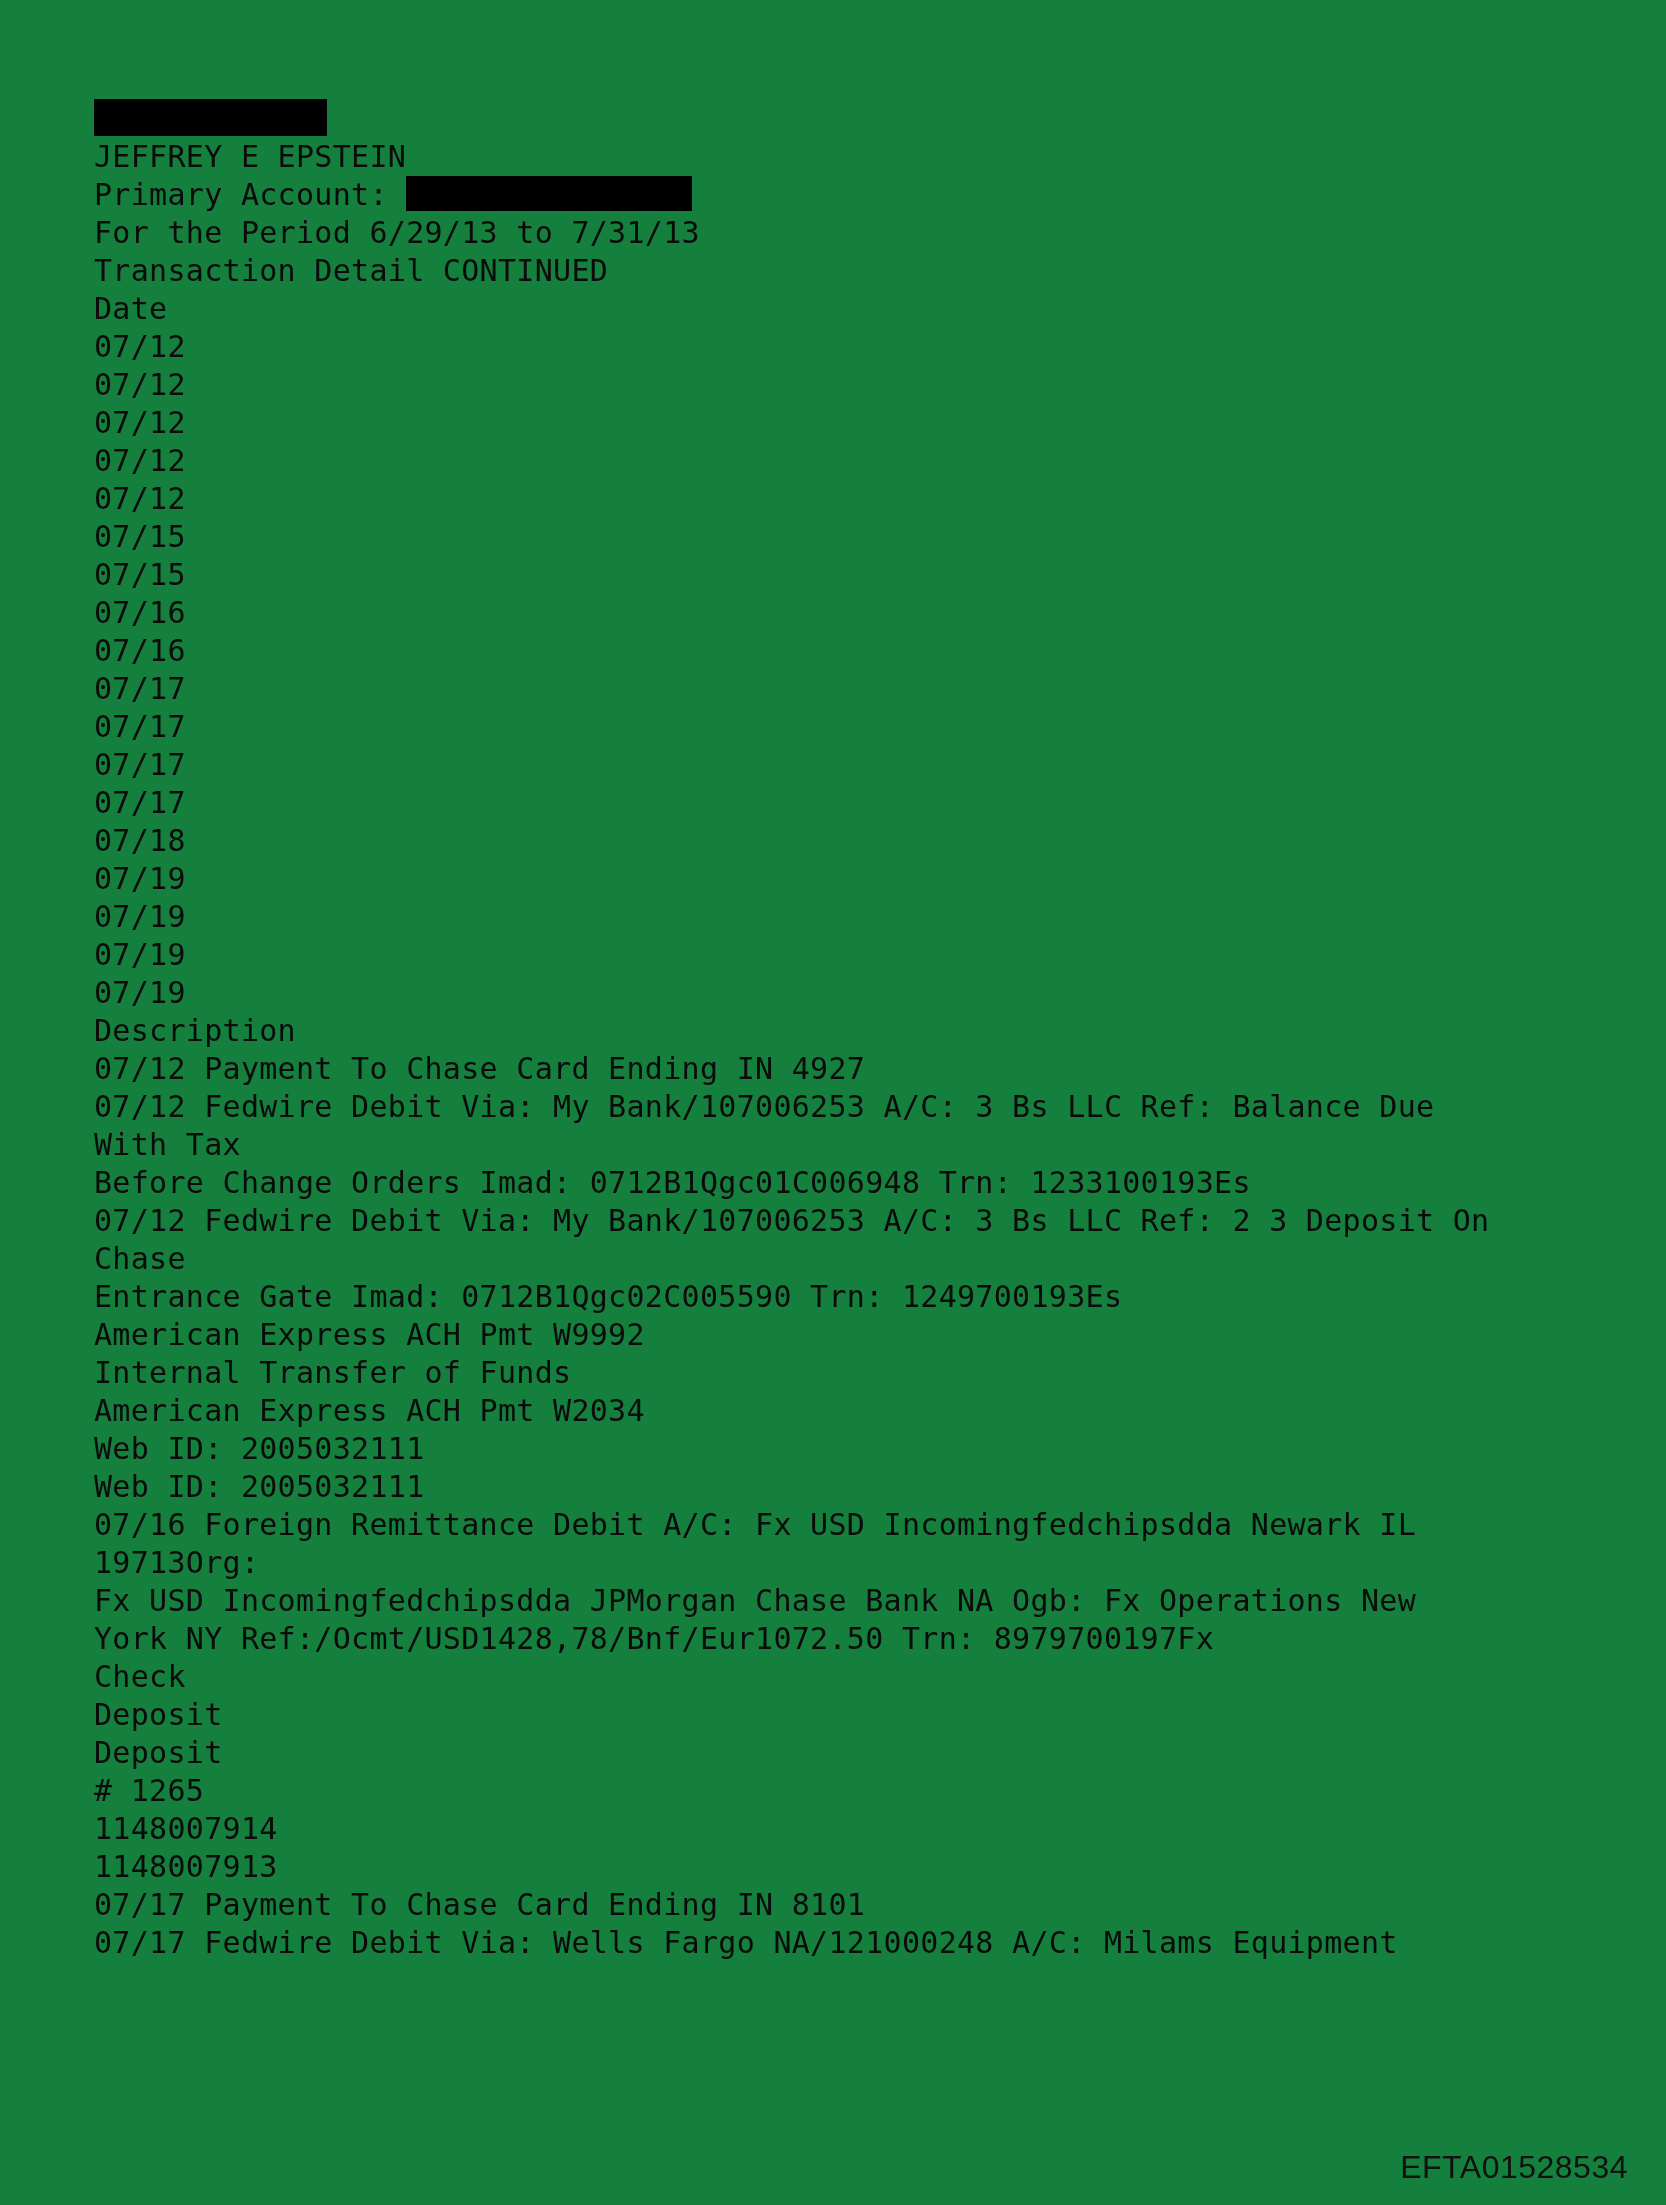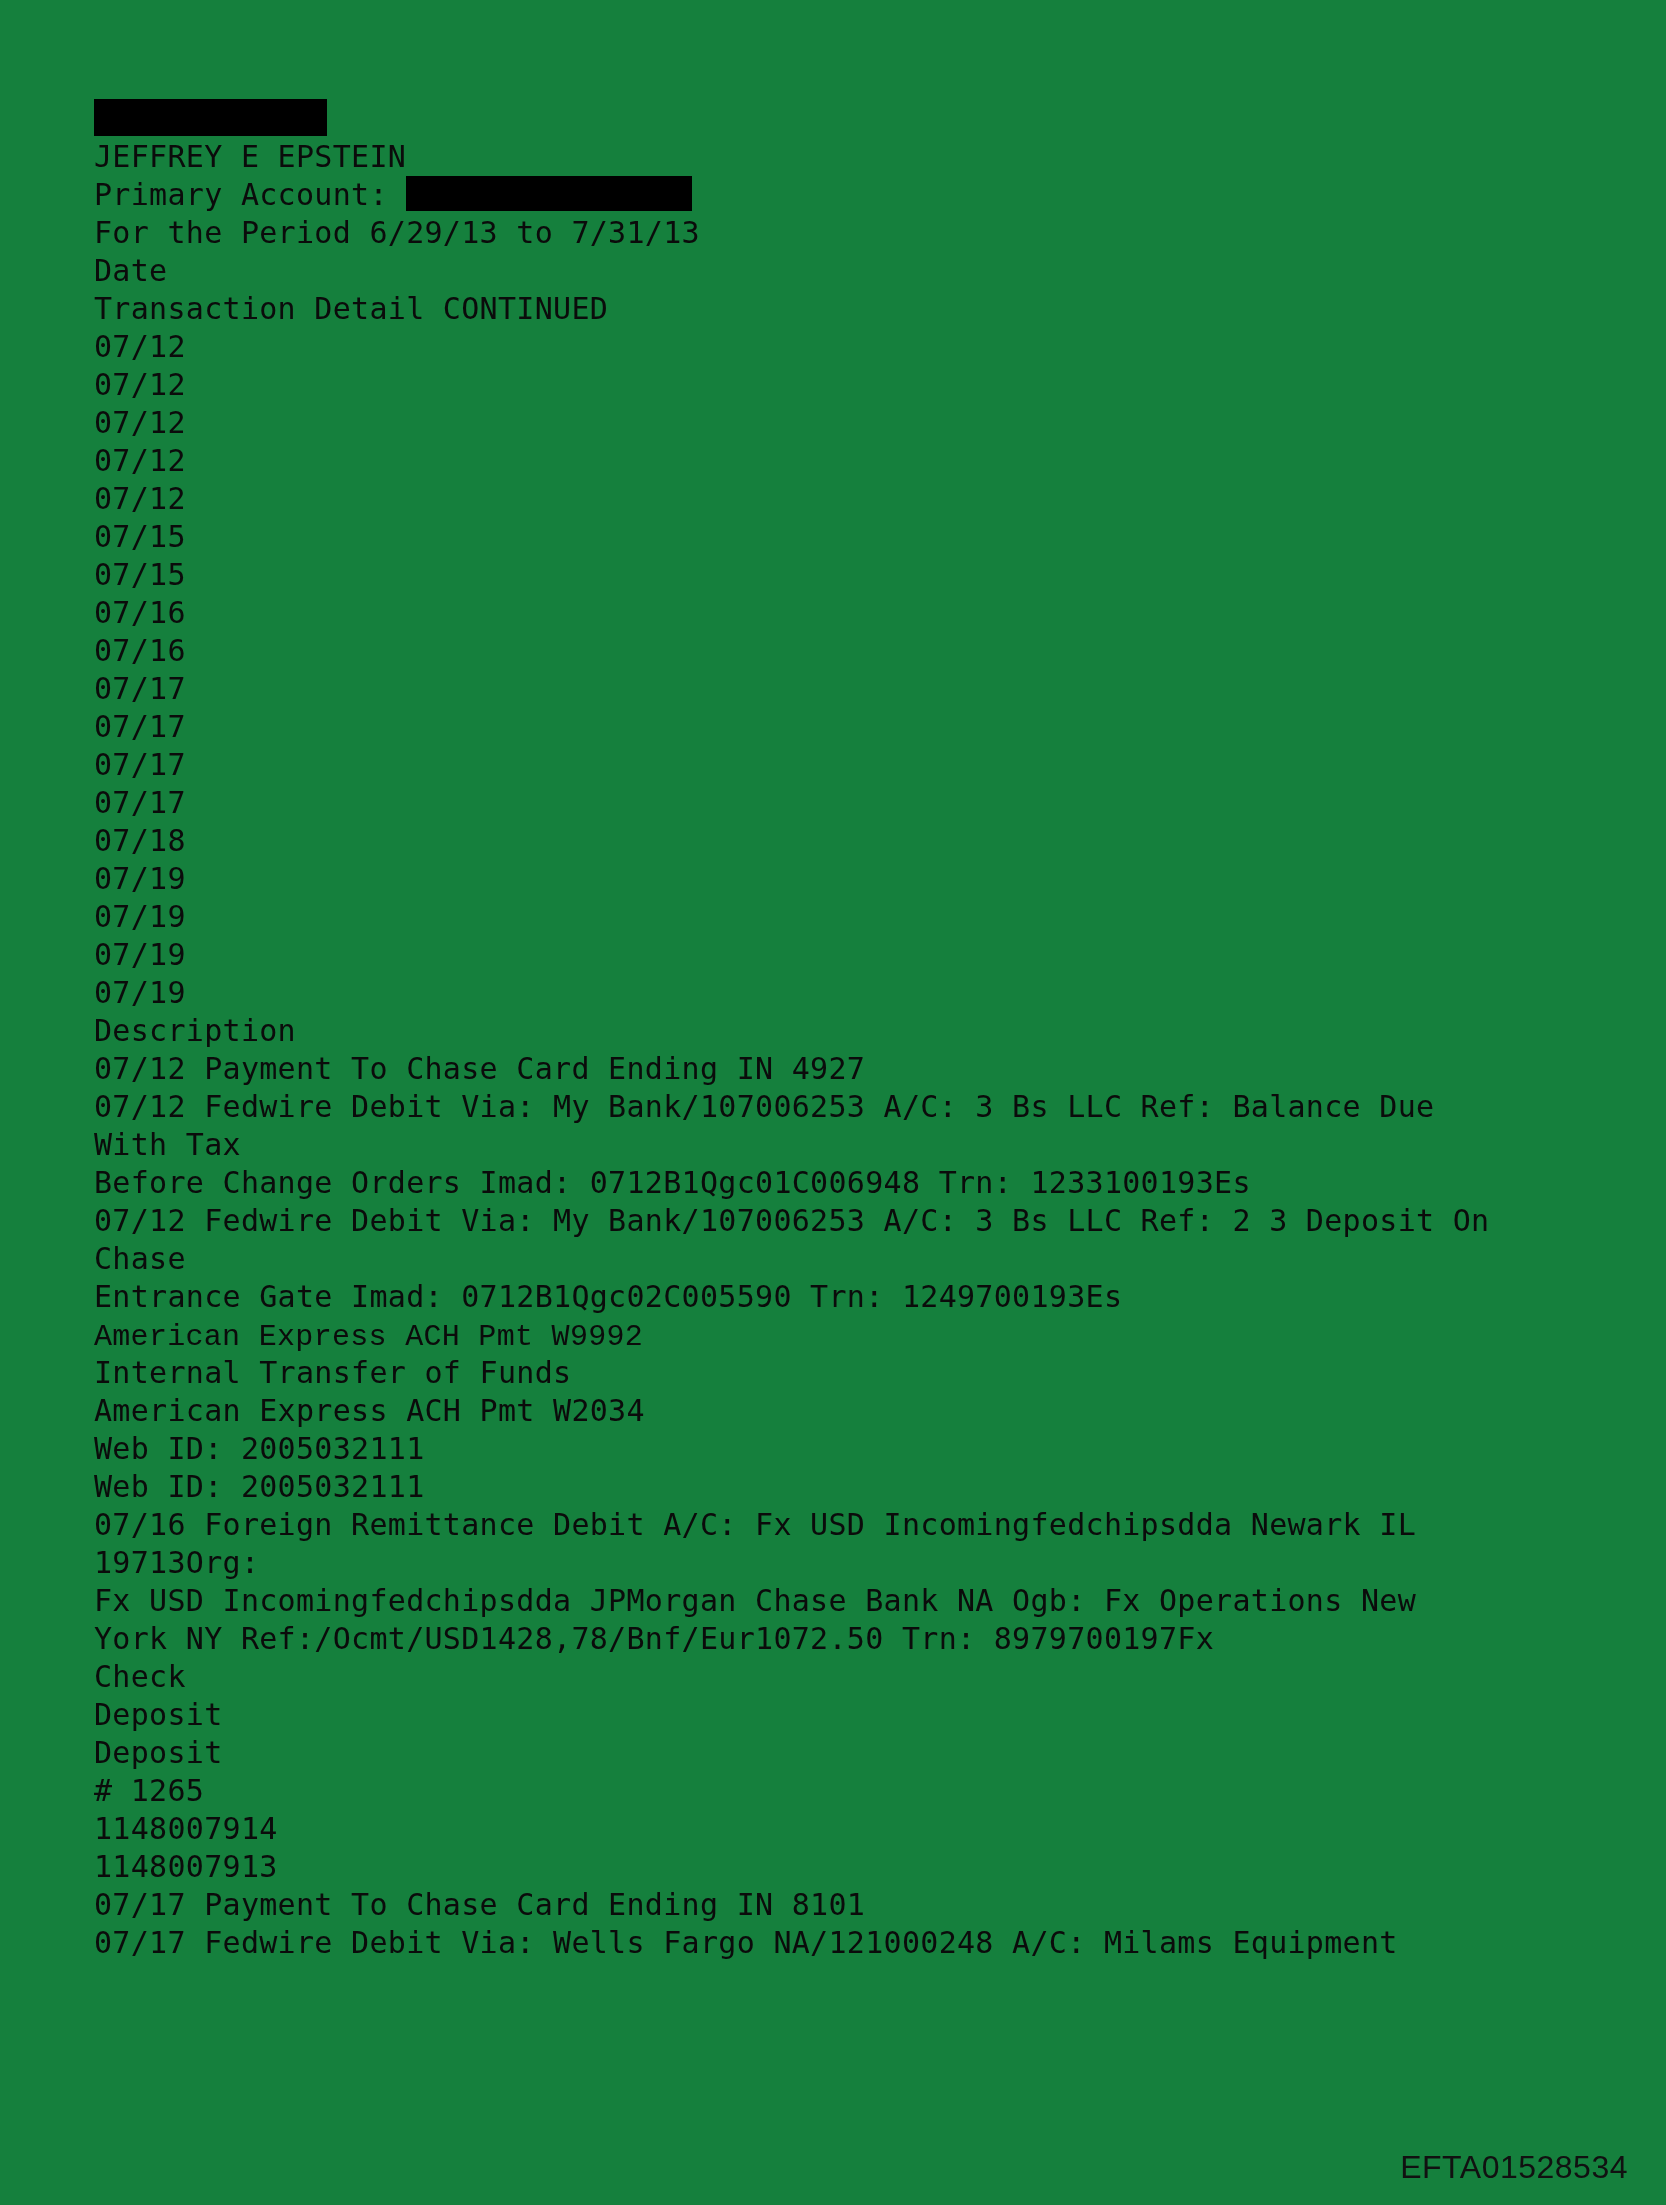--- a/index.html
+++ b/index.html
@@ -48,22 +48,22 @@
 </style>
 </head>
 <body>
 
 <div class="page">
   <div class="doc-lines">
       <div class="line"><span class="redaction-bar" style="width: 233px; height: 37px; background: rgb(0, 0, 0);"></span></div>
       <div class="line"><span style="color: rgb(11, 11, 11);">JEFFREY E EPSTEIN</span></div>
       <div class="line"><span style="color: rgb(11, 11, 11);">Primary Account: </span><span class="redaction-bar" style="width: 286px; height: 35px; background: rgb(0, 0, 0);"></span></div>
       <div class="line"><span style="color: rgb(11, 11, 11);">For the Period 6/29/13 to 7/31/13</span></div>
+      <div class="line"><span style="color: rgb(11, 11, 11);">Transaction Detail CONTINUED</span></div>
       <div class="line"><span style="color: rgb(11, 11, 11);">Date</span></div>
-      <div class="line"><span style="color: rgb(11, 11, 11);">Transaction Detail CONTINUED</span></div>
       <div class="line"><span style="color: rgb(11, 11, 11);">07/12</span></div>
       <div class="line"><span style="color: rgb(11, 11, 11);">07/12</span></div>
       <div class="line"><span style="color: rgb(11, 11, 11);">07/12</span></div>
       <div class="line"><span style="color: rgb(11, 11, 11);">07/12</span></div>
       <div class="line"><span style="color: rgb(11, 11, 11);">07/12</span></div>
       <div class="line"><span style="color: rgb(11, 11, 11);">07/15</span></div>
       <div class="line"><span style="color: rgb(11, 11, 11);">07/15</span></div>
       <div class="line"><span style="color: rgb(11, 11, 11);">07/16</span></div>
       <div class="line"><span style="color: rgb(11, 11, 11);">07/16</span></div>
       <div class="line"><span style="color: rgb(11, 11, 11);">07/17</span></div>
@@ -76,21 +76,21 @@
       <div class="line"><span style="color: rgb(11, 11, 11);">07/19</span></div>
       <div class="line"><span style="color: rgb(11, 11, 11);">07/19</span></div>
       <div class="line"><span style="color: rgb(11, 11, 11);">Description</span></div>
       <div class="line"><span style="color: rgb(11, 11, 11);">07/12 Payment To Chase Card Ending IN 4927</span></div>
       <div class="line"><span style="color: rgb(11, 11, 11);">07/12 Fedwire Debit Via: My Bank/107006253 A/C: 3 Bs LLC Ref: Balance Due</span></div>
       <div class="line"><span style="color: rgb(11, 11, 11); text-align: center;">With Tax</span></div>
       <div class="line"><span style="color: rgb(11, 11, 11);">Before Change Orders Imad: 0712B1Qgc01C006948 Trn: 1233100193Es</span></div>
       <div class="line"><span style="color: rgb(11, 11, 11);">07/12 Fedwire Debit Via: My Bank/107006253 A/C: 3 Bs LLC Ref: 2 3 Deposit On</span></div>
       <div class="line"><span style="color: rgb(11, 11, 11);">Chase</span></div>
       <div class="line"><span style="color: rgb(11, 11, 11);">Entrance Gate Imad: 0712B1Qgc02C005590 Trn: 1249700193Es</span></div>
-      <div class="line"><span style="color: rgb(11, 11, 11); font-family: Liberation Mono, monospace;">American Express ACH Pmt W9992</span></div>
+      <div class="line"><span style="color: rgb(11, 11, 11);">American Express ACH Pmt W9992</span></div>
       <div class="line"><span style="color: rgb(11, 11, 11);">Internal Transfer of Funds</span></div>
       <div class="line"><span style="color: rgb(11, 11, 11);">American Express ACH Pmt W2034</span></div>
       <div class="line"><span style="color: rgb(11, 11, 11);">Web ID: 2005032111</span></div>
       <div class="line"><span style="color: rgb(11, 11, 11);">Web ID: 2005032111</span></div>
       <div class="line"><span style="color: rgb(11, 11, 11);">07/16 Foreign Remittance Debit A/C: Fx USD Incomingfedchipsdda Newark IL</span></div>
       <div class="line"><span style="color: rgb(11, 11, 11);">19713Org:</span></div>
       <div class="line"><span style="color: rgb(11, 11, 11);">Fx USD Incomingfedchipsdda JPMorgan Chase Bank NA Ogb: Fx Operations New</span></div>
       <div class="line"><span style="color: rgb(11, 11, 11);">York NY Ref:/Ocmt/USD1428,78/Bnf/Eur1072.50 Trn: 8979700197Fx</span></div>
       <div class="line"><span style="color: rgb(11, 11, 11);">Check</span></div>
       <div class="line"><span style="color: rgb(11, 11, 11);">Deposit</span></div>

